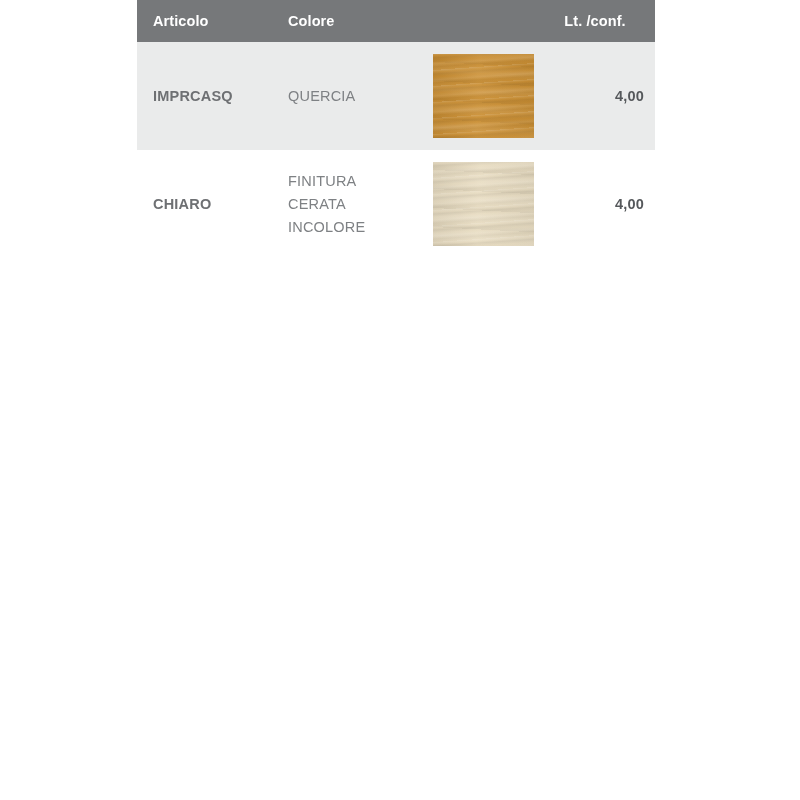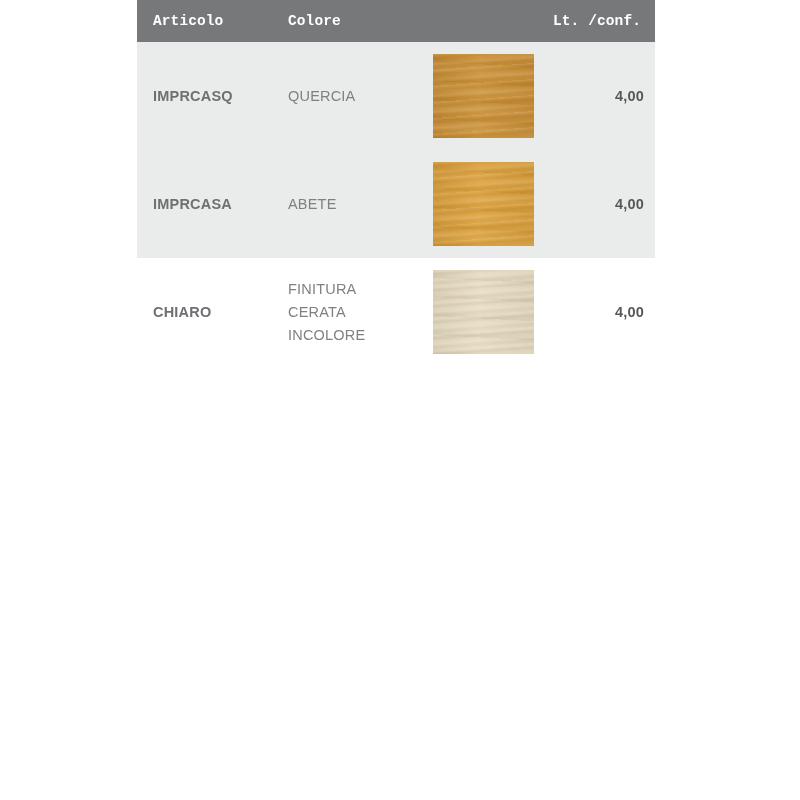--- a/index.html
+++ b/index.html
@@ -16,33 +16,33 @@
   }
   
   #product-table {
     position:absolute;
     left:137px; top:0;
     width:518px;
     border-collapse:collapse;
     table-layout:fixed;
   }
   
-  thead tr { background:#76787a; height:42px;font-family:Liberation Mono, monospace; }
+  thead tr { background:#76787a; height:42px; }
   thead th {
     color:#ffffff;
     font-size:14.5px;
     font-weight:bold;
     letter-spacing:0.1px;
     vertical-align:middle;
     white-space:nowrap;
   }
   th.col-articolo { text-align:left; padding-left:16px; width:138px; }
   th.col-colore   { text-align:left; padding-left:13px; width:138px;margin-top:20px; }
   th.col-swatch   { width:140px; }
-  th.col-lt       { text-align:left; padding-right:18px; width:102px; }
+  th.col-lt       { text-align:center; padding-right:18px; width:102px; }
 
   
   tbody tr { height:108px; background:#ffffff; }
   tbody tr.shaded { background:#eaebeb; }
 
   td { vertical-align:middle; padding:0; }
 
   td.cell-articolo {
     padding-left:16px;
     font-size:14.5px;
@@ -117,28 +117,20 @@
     </thead>
     <tbody id="table-body">
         <tr class="shaded">
           <td class="cell-articolo">IMPRCASQ</td>
           <td class="cell-colore">
             <span class="line">QUERCIA</span>
           </td>
           <td class="cell-swatch"><span class="swatch" style="background: rgb(203, 143, 51);"><span class="grain"></span></span></td>
           <td class="cell-lt">4,00</td>
         </tr>
-        <tr class="shaded">
-          <td class="cell-articolo">IMPRCASA</td>
-          <td class="cell-colore">
-            <span class="line">ABETE</span>
-          </td>
-          <td class="cell-swatch"><span class="swatch" style="background: rgb(220, 160, 58);"><span class="grain"></span></span></td>
-          <td class="cell-lt">4,00</td>
-        </tr>
         <tr>
           <td class="cell-articolo">CHIARO</td>
           <td class="cell-colore">
             <span class="line">FINITURA</span>
             <span class="line">CERATA</span>
             <span class="line">INCOLORE</span>
           </td>
           <td class="cell-swatch"><span class="swatch" style="background: rgb(232, 220, 193);"><span class="grain"></span></span></td>
           <td class="cell-lt">4,00</td>
         </tr>

